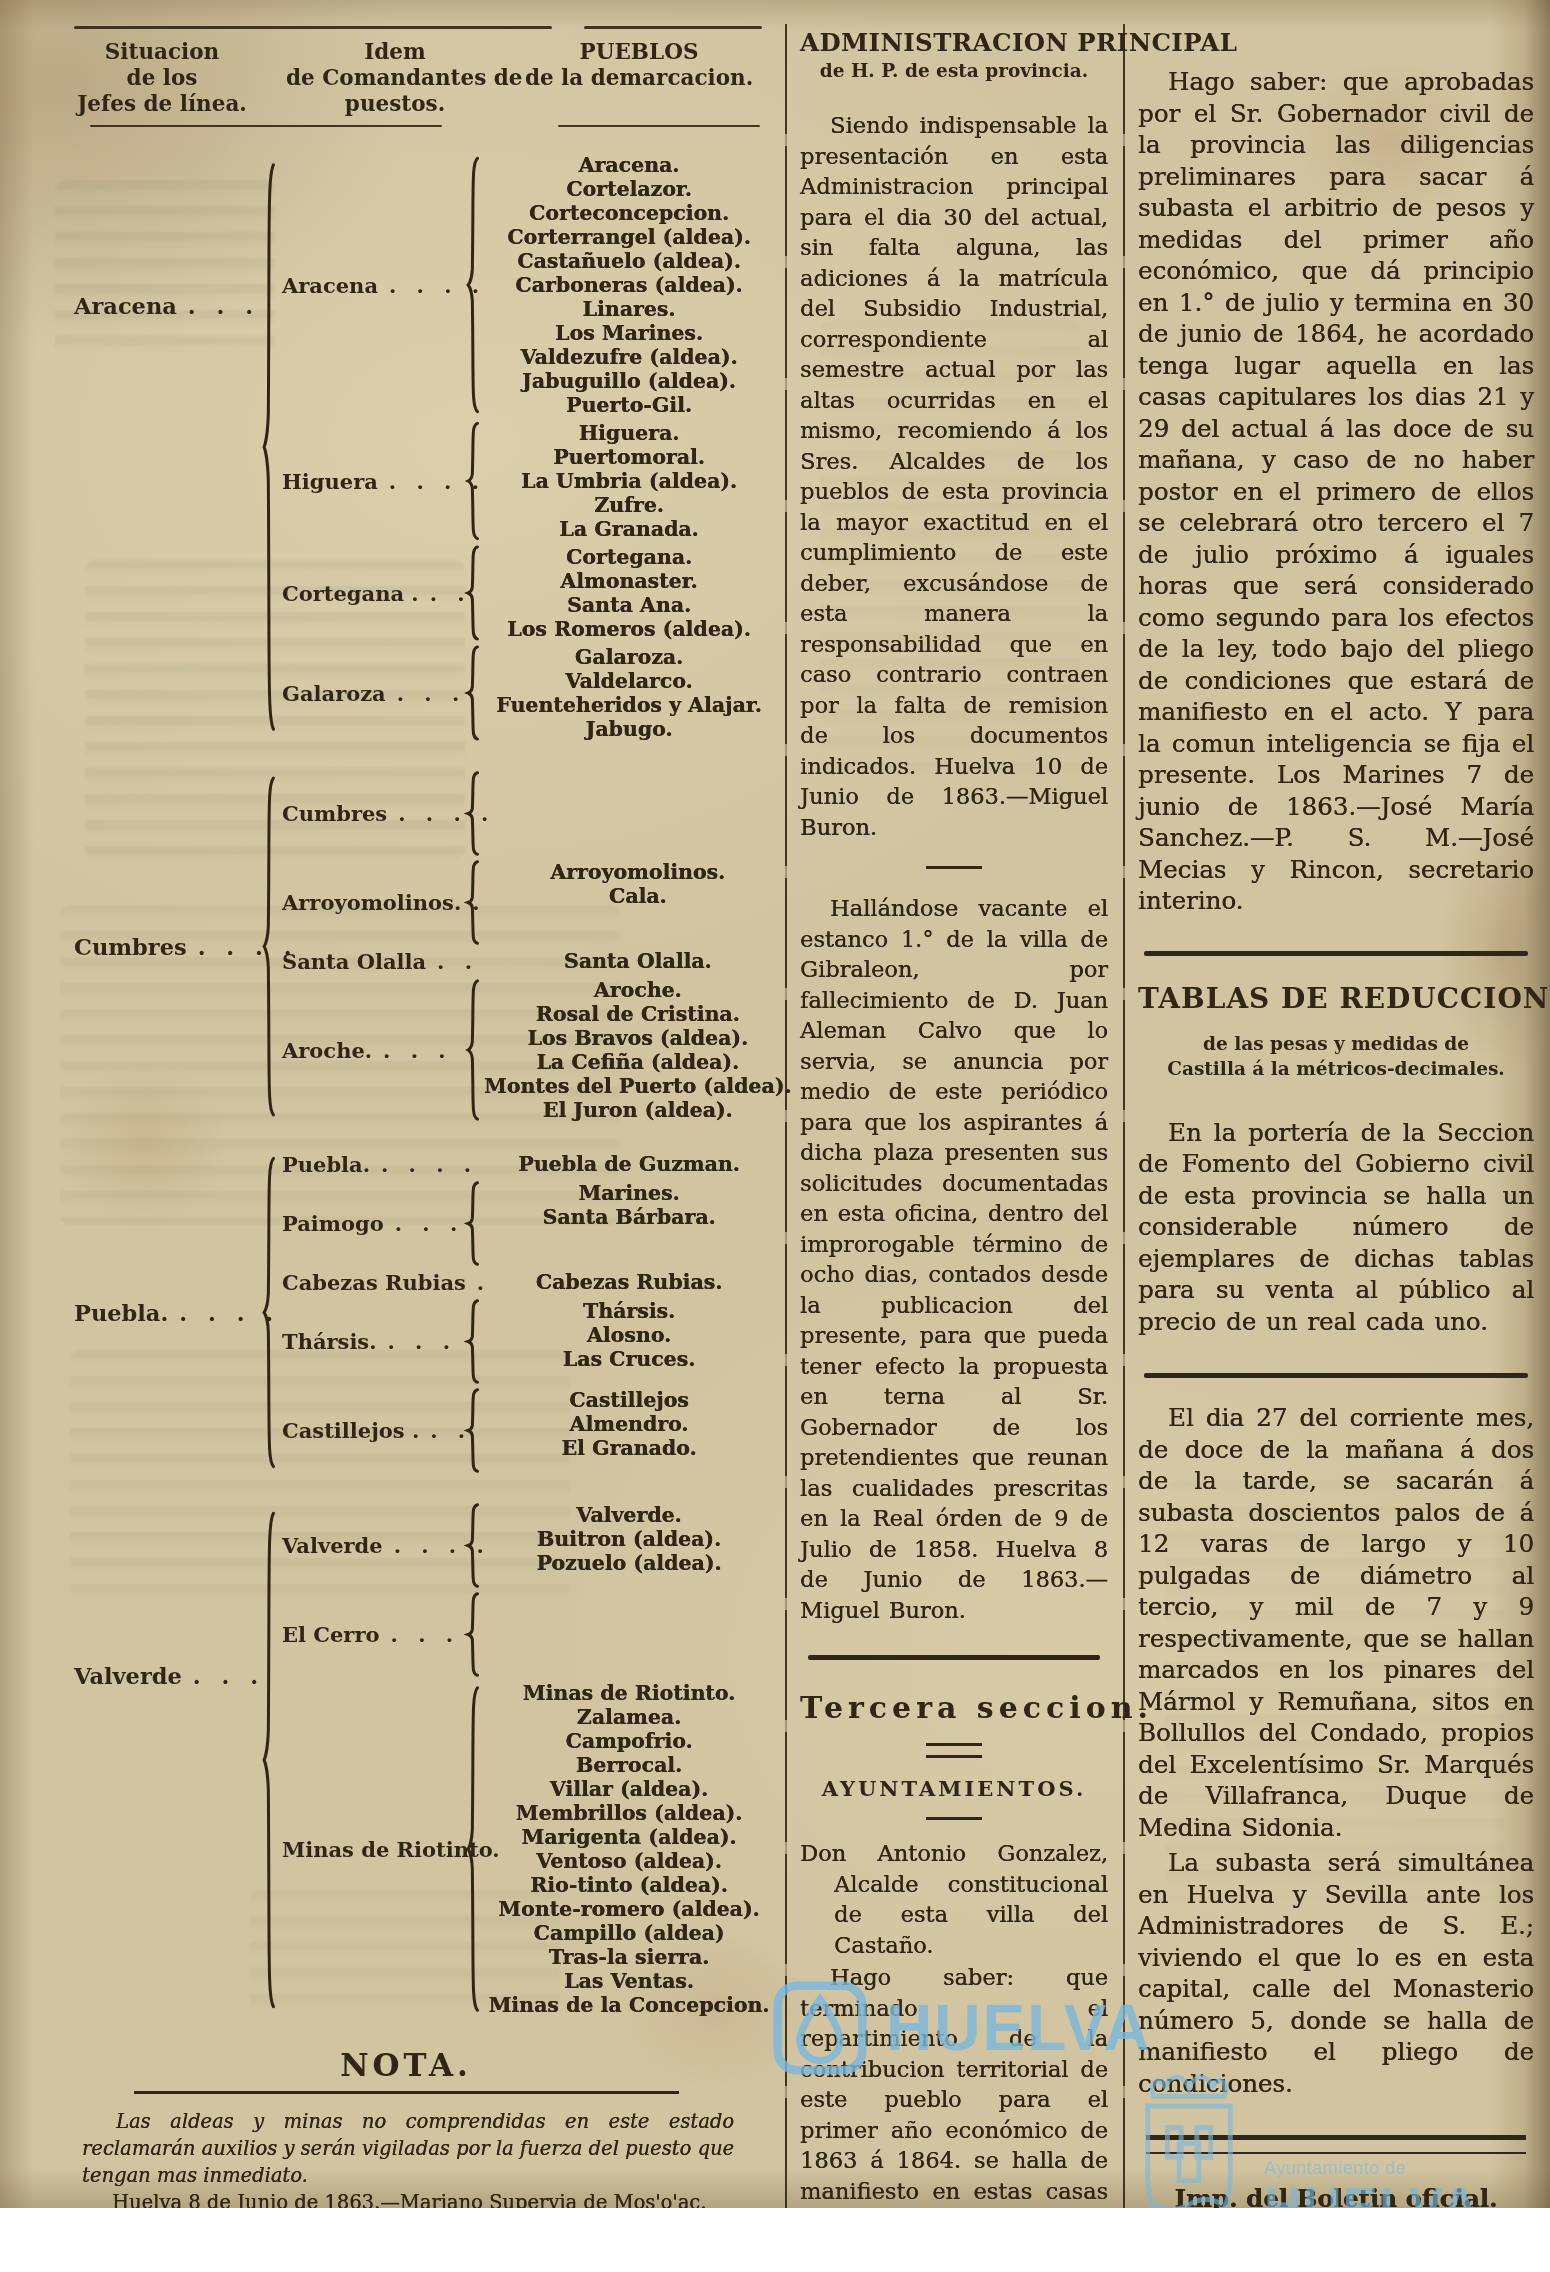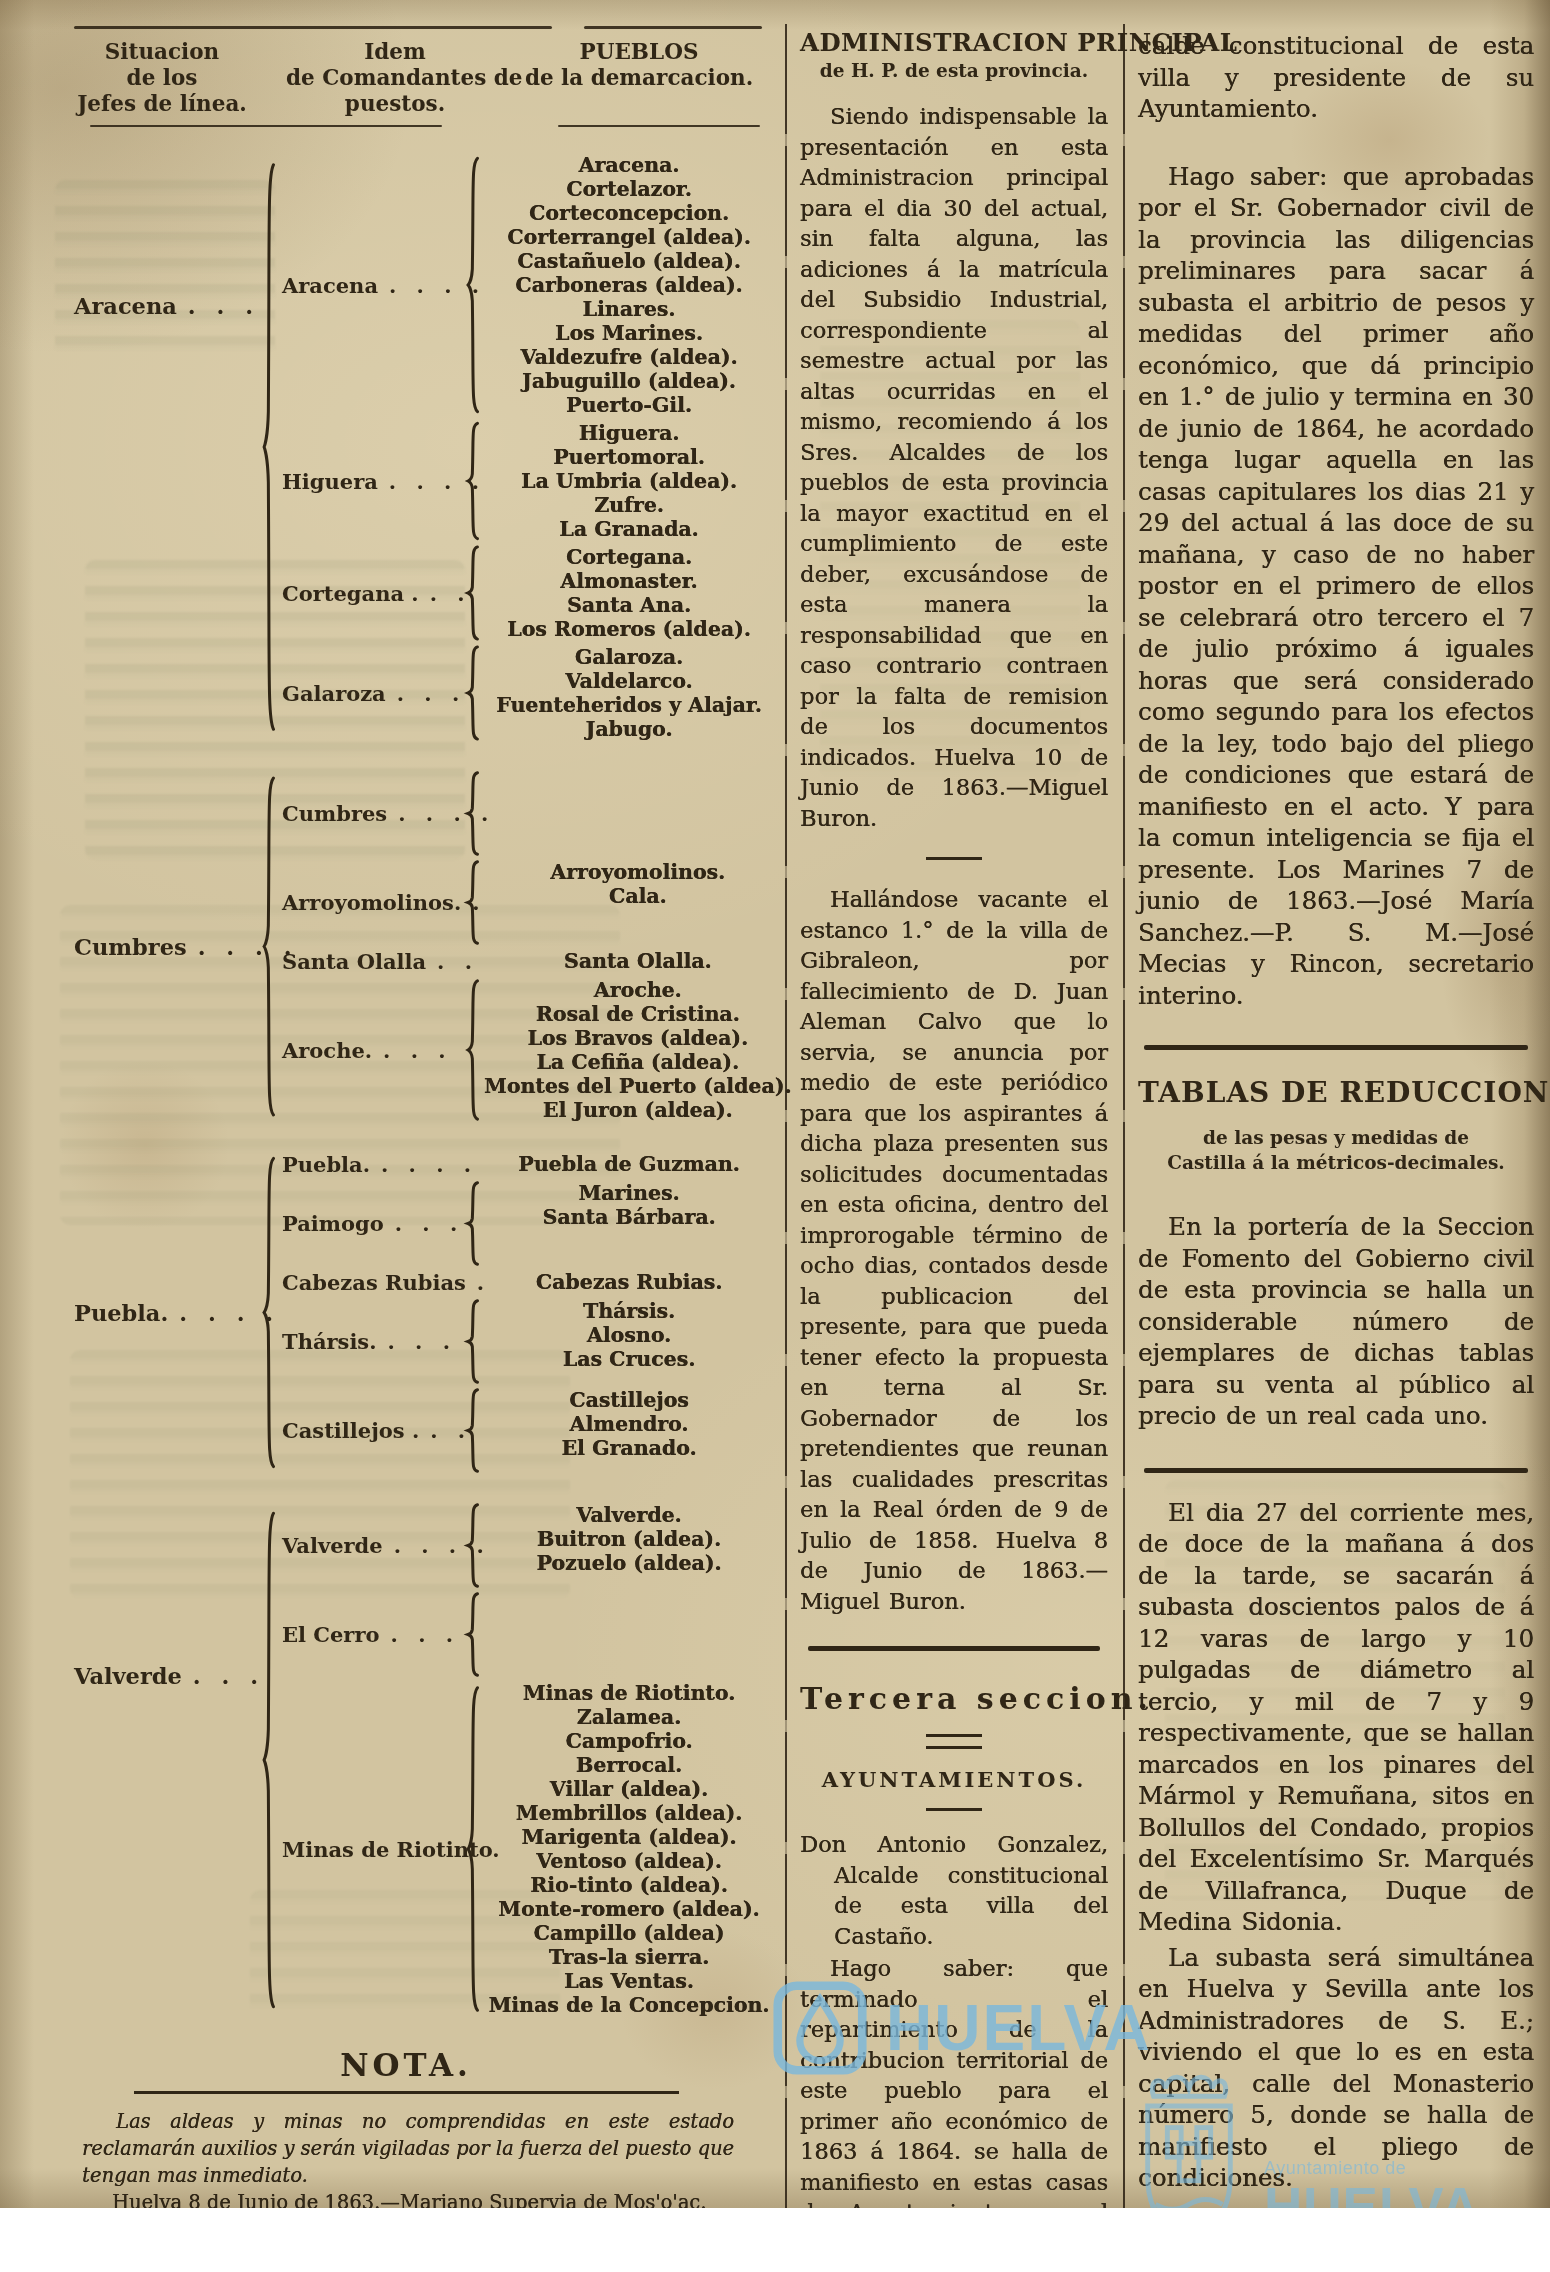--- a/index.html
+++ b/index.html
@@ -64,21 +64,21 @@
   .nota-title{text-align:center;font-size:31px;font-weight:800;letter-spacing:4px;}
   .nota-rule{width:545px;height:2.6px;background:var(--ink);margin:8px auto 14px;}
   .nota-body{font-size:19.5px;line-height:27px;text-align:justify;padding:0 40px 0 44px;
              text-indent:34px;text-shadow:.3px 0 0 currentColor;font-style:italic;}
   .nota-date{font-size:19.5px;line-height:27px;padding:0 40px 0 44px;text-indent:30px;
              text-shadow:.3px 0 0 currentColor;}
   
   .col-mid{position:absolute;left:800px;top:28px;width:308px;}
   .mid-title{text-align:center;font-size:24.5px;font-weight:800;letter-spacing:.4px;white-space:nowrap;}
   .mid-sub{text-align:center;font-size:18.5px;font-weight:700;margin-top:3px;}
-  .notice{font-size:22.5px;line-height:30.5px;text-align:justify;text-indent:30px;margin-top:20px;
+  .notice{font-size:22.5px;line-height:30.5px;text-align:justify;text-indent:30px;margin-top:29px;
           text-shadow:.35px 0 0 currentColor;word-spacing:2px;}
   .hang{font-size:22.5px;line-height:30.5px;text-align:justify;margin-top:18px;
         padding-left:34px;text-indent:-34px;text-shadow:.35px 0 0 currentColor;}
   .mini-rule{width:56px;height:3px;background:var(--ink);margin:24px auto;}
   .mini-rule.double{height:9px;background:none;border-top:3px solid var(--ink);border-bottom:3px solid var(--ink);}
   .thick-rule{height:5px;background:var(--ink);margin:30px 8px;border-radius:2px;}
   .tercera{text-align:center;font-size:30px;font-weight:800;letter-spacing:5px;margin-top:4px;white-space:nowrap;}
   .ayunt{text-align:center;font-size:21px;font-weight:700;letter-spacing:3px;margin-top:4px;}
   
   .col-right{position:absolute;left:1138px;top:30px;width:396px;}
@@ -472,21 +472,20 @@
     <div class="tercera">Tercera seccion.</div>
     <div class="mini-rule double" style="margin:18px auto;"></div>
     <div class="ayunt">AYUNTAMIENTOS.</div>
     <div class="mini-rule" style="margin:16px auto 8px;"></div>
     <div class="hang">Don Antonio Gonzalez, Alcalde constitucional de esta villa del Castaño.</div>
     <div class="notice" style="margin-top:2px;">Hago saber: que terminado el repartimiento de la contribucion territorial de este pueblo para el primer año económico de 1863 á 1864. se halla de manifiesto en estas casas de Ayuntamiento por el término de diez dias, á fin de que los contribuyentes puedan examinarlo y deducir los agravios que crean habérseles inferido. Castaño del Robledo 3 de junio de 1863.—Antonio Gonzalez.--José María Gonzalez, secretario.</div>
 
   </div>
 
   <div class="col-right">
-    <div class="rnotice">calde constitucional de esta villa y presidente de su Ayuntamiento.</div>
     <div class="rnotice ind">Hago saber: que aprobadas por el Sr. Gobernador civil de la provincia las diligencias preliminares para sacar á subasta el arbitrio de pesos y medidas del primer año económico, que dá principio en 1.° de julio y termina en 30 de junio de 1864, he acordado tenga lugar aquella en las casas capitulares los dias 21 y 29 del actual á las doce de su mañana, y caso de no haber postor en el primero de ellos se celebrará otro tercero el 7 de julio próximo á iguales horas que será considerado como segundo para los efectos de la ley, todo bajo del pliego de condiciones que estará de manifiesto en el acto. Y para la comun inteligencia se fija el presente. Los Marines 7 de junio de 1863.—José María Sanchez.—P. S. M.—José Mecias y Rincon, secretario interino.</div>
     <div class="thick-rule" style="margin:34px 6px 26px;"></div>
     <div class="tablas-title">TABLAS DE REDUCCION</div>
     <div class="tablas-sub">de las pesas y medidas de Castilla á la métricos-decimales.</div>
     <div class="rnotice ind">En la portería de la Seccion de Fomento del Gobierno civil de esta provincia se halla un considerable número de ejemplares de dichas tablas para su venta al público al precio de un real cada uno.</div>
     <div class="thick-rule" style="margin:36px 6px 24px;"></div>
     <div class="rnotice ind" style="margin-top:10px;">El dia 27 del corriente mes, de doce de la mañana á dos de la tarde, se sacarán á subasta doscientos palos de á 12 varas de largo y 10 pulgadas de diámetro al tercio, y mil de 7 y 9 respectivamente, que se hallan marcados en los pinares del Mármol y Remuñana, sitos en Bollullos del Condado, propios del Excelentísimo Sr. Marqués de Villafranca, Duque de Medina Sidonia.</div>
     <div class="rnotice ind" style="margin-top:4px;">La subasta será simultánea en Huelva y Sevilla ante los Administradores de S. E.; viviendo el que lo es en esta capital, calle del Monasterio número 5, donde se halla de manifiesto el pliego de condiciones.</div>
     <div class="double-rule"></div>
     <div class="imprenta">Imp. del Boletin oficial.</div>

